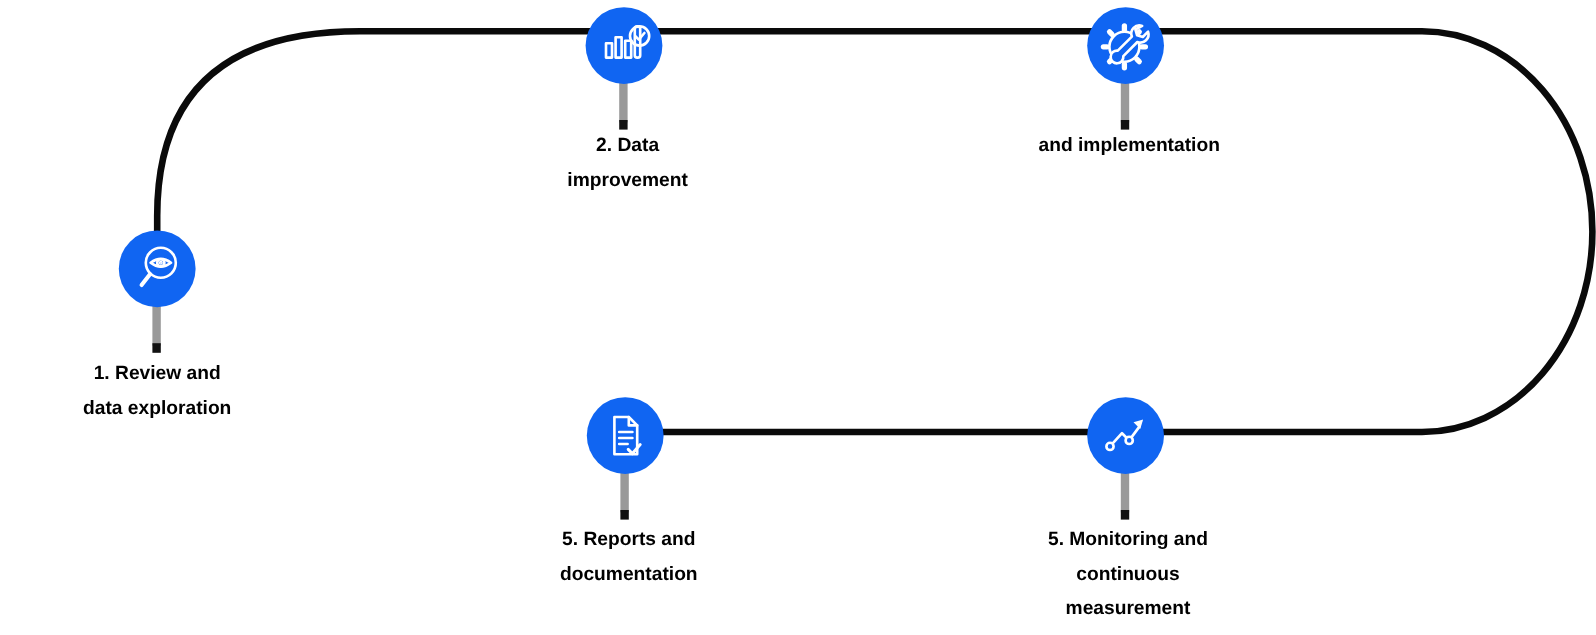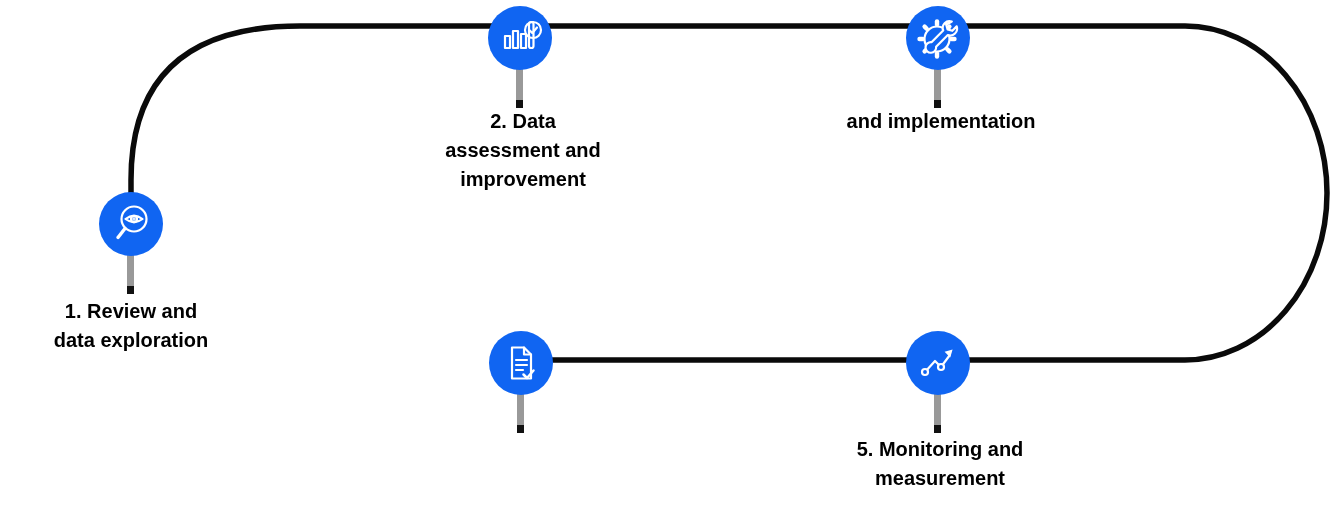--- a/index.html
+++ b/index.html
@@ -10,21 +10,21 @@
   .flow-svg{position:absolute;left:0;top:0;}
   .node{
     position:absolute;width:64px;height:64px;border-radius:50%;
     background:#1065f2;display:flex;align-items:center;justify-content:center;
   }
   .node svg{display:block;}
   .stem{position:absolute;width:7px;background:#999999;}
   .stem-tip{position:absolute;width:7px;height:8px;background:#111111;}
   .label{
     position:absolute;width:280px;text-align:center;color:#000000;
-    font-size:20px;line-height:29px;font-weight:700;letter-spacing:0px;
+    font-size:16px;line-height:29px;font-weight:700;letter-spacing:0px;
   }
   .label span{display:block;white-space:nowrap;}
 </style>
 </head>
 <body>
 
 <div class="stage">
 
   <svg class="flow-svg" width="1330" height="529" viewBox="0 0 1330 529">
     <path d="M 131 242 L 131 180 Q 131 26 300 26 L 1185 26 A 142 167 0 0 1 1185 360 L 524 360" fill="none" stroke="#0a0a0a" stroke-width="5.5"></path>
@@ -53,21 +53,20 @@
       <rect x="9" y="22" width="5" height="12"></rect>
       <rect x="17" y="17" width="5" height="17"></rect>
       <rect x="25" y="20" width="5" height="14"></rect>
       <rect x="33" y="8" width="4.5" height="26" rx="2"></rect>
       <circle cx="37" cy="16" r="8"></circle>
       <path d="M33.5 16.2 L36.3 19 L41 13.5"></path>
     </svg>
   </div>
   <div class="label" style="left:383px;top:107px">
     <span>2. Data</span>
-    <span>assessment and</span>
     <span>improvement</span>
   </div>
 
   <div class="stem" style="left:934px;top:66px;height:36px"></div>
   <div class="stem-tip" style="left:934px;top:100px"></div>
   <div class="node" style="left:906px;top:6px">
     <svg width="48" height="48" viewBox="0 0 48 48" fill="none" stroke="#ffffff" stroke-width="2.2" stroke-linecap="round" stroke-linejoin="round">
       <circle cx="23" cy="25" r="12.5"></circle>
       <g stroke-width="4.4">
         <line x1="23" y1="10.5" x2="23" y2="7.5"></line>
@@ -91,29 +90,34 @@
   <div class="node" style="left:906px;top:331px">
     <svg width="48" height="48" viewBox="0 0 48 48" fill="none" stroke="#ffffff" stroke-width="2.2" stroke-linecap="round" stroke-linejoin="round">
       <path d="M11 33 L21 22 L27 28 L35.5 16.5"></path>
       <circle cx="11" cy="33" r="3" fill="#1065f2"></circle>
       <circle cx="27" cy="28" r="3" fill="#1065f2"></circle>
       <path d="M38.6 10.6 L30.6 12.8 L36.2 18.4 Z" fill="#ffffff" stroke="none"></path>
     </svg>
   </div>
   <div class="label" style="left:800px;top:435px">
     <span>5. Monitoring and</span>
+    <span>continuous</span>
     <span>measurement</span>
   </div>
 
   <div class="stem" style="left:517px;top:391px;height:36px"></div>
   <div class="stem-tip" style="left:517px;top:425px"></div>
   <div class="node" style="left:489px;top:331px">
     <svg width="48" height="48" viewBox="0 0 48 48" fill="none" stroke="#ffffff" stroke-width="2.2" stroke-linecap="round" stroke-linejoin="round">
       <path d="M15 8.5 h12 l7 7 v24 h-19 z"></path>
       <path d="M27 8.5 v7 h7"></path>
       <line x1="19" y1="21" x2="30" y2="21"></line>
       <line x1="19" y1="26" x2="30" y2="26"></line>
       <line x1="19" y1="31" x2="26" y2="31"></line>
       <path d="M26.5 35.5 L30 39 L36.5 31.5" stroke-width="2.5"></path>
     </svg>
   </div>
+  <div class="label" style="left:384px;top:435px">
+    <span>5. Reports and</span>
+    <span>documentation</span>
+  </div>
 
 </div>
 
 </body></html>

